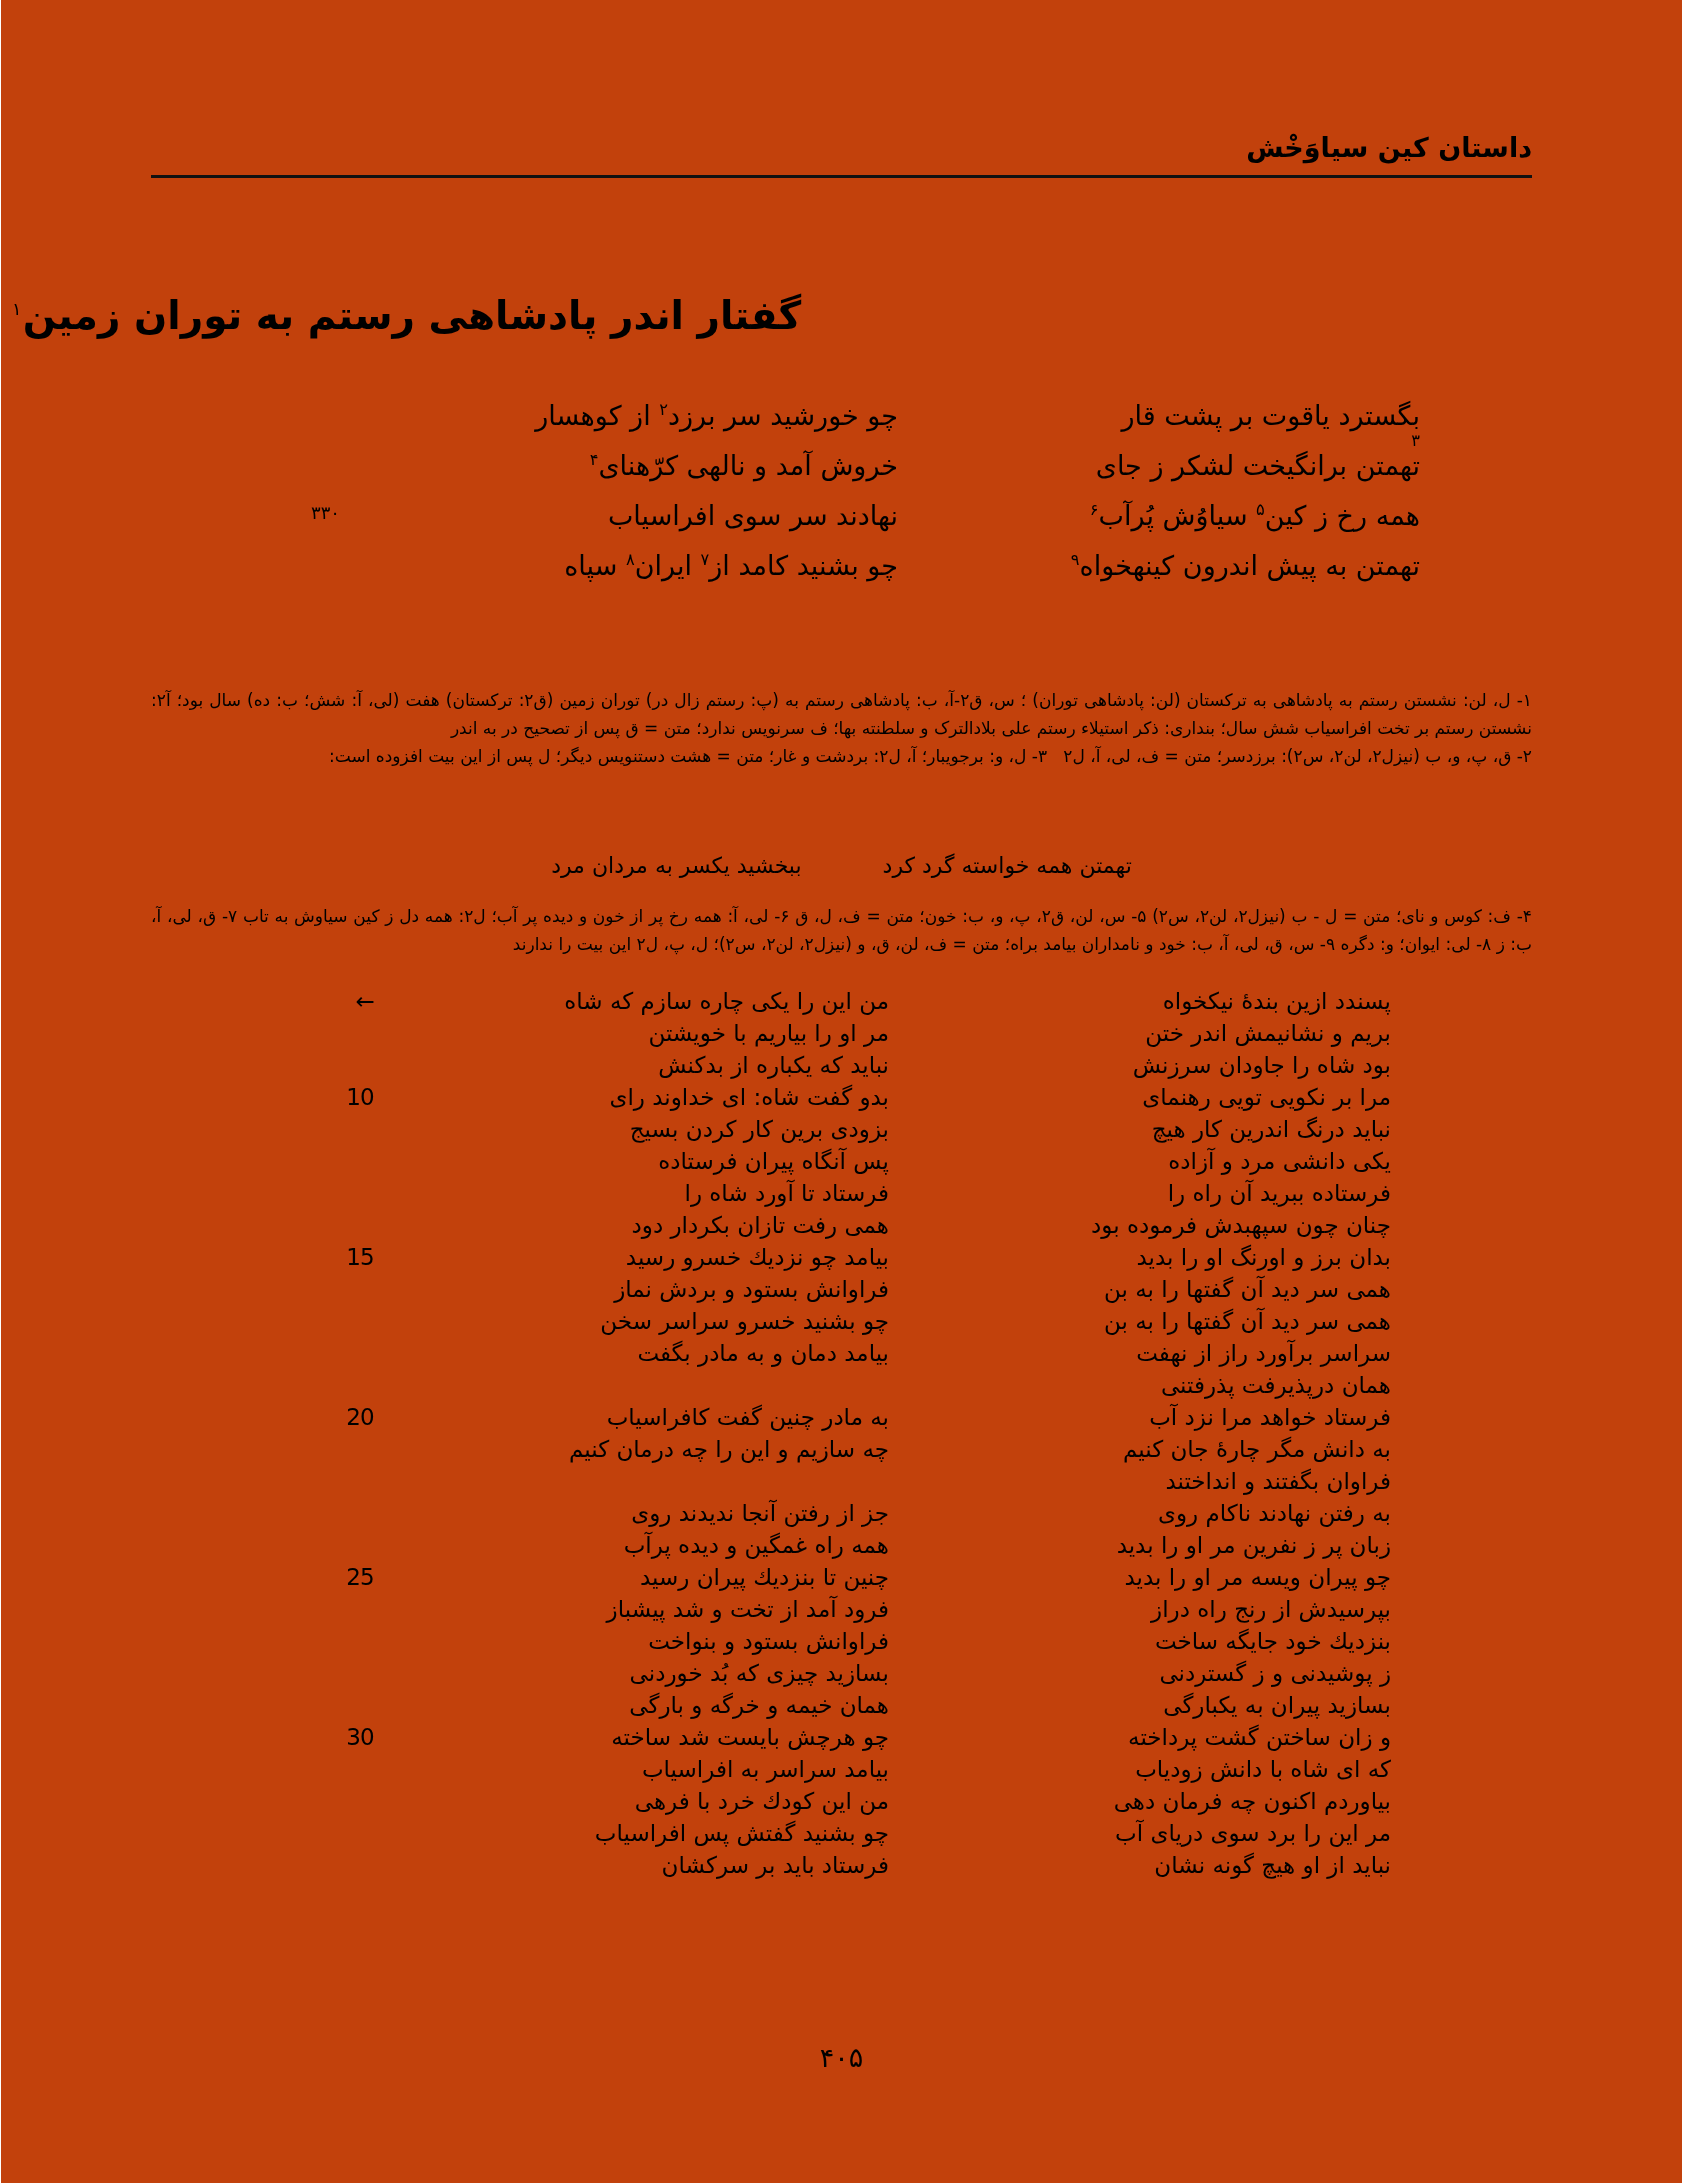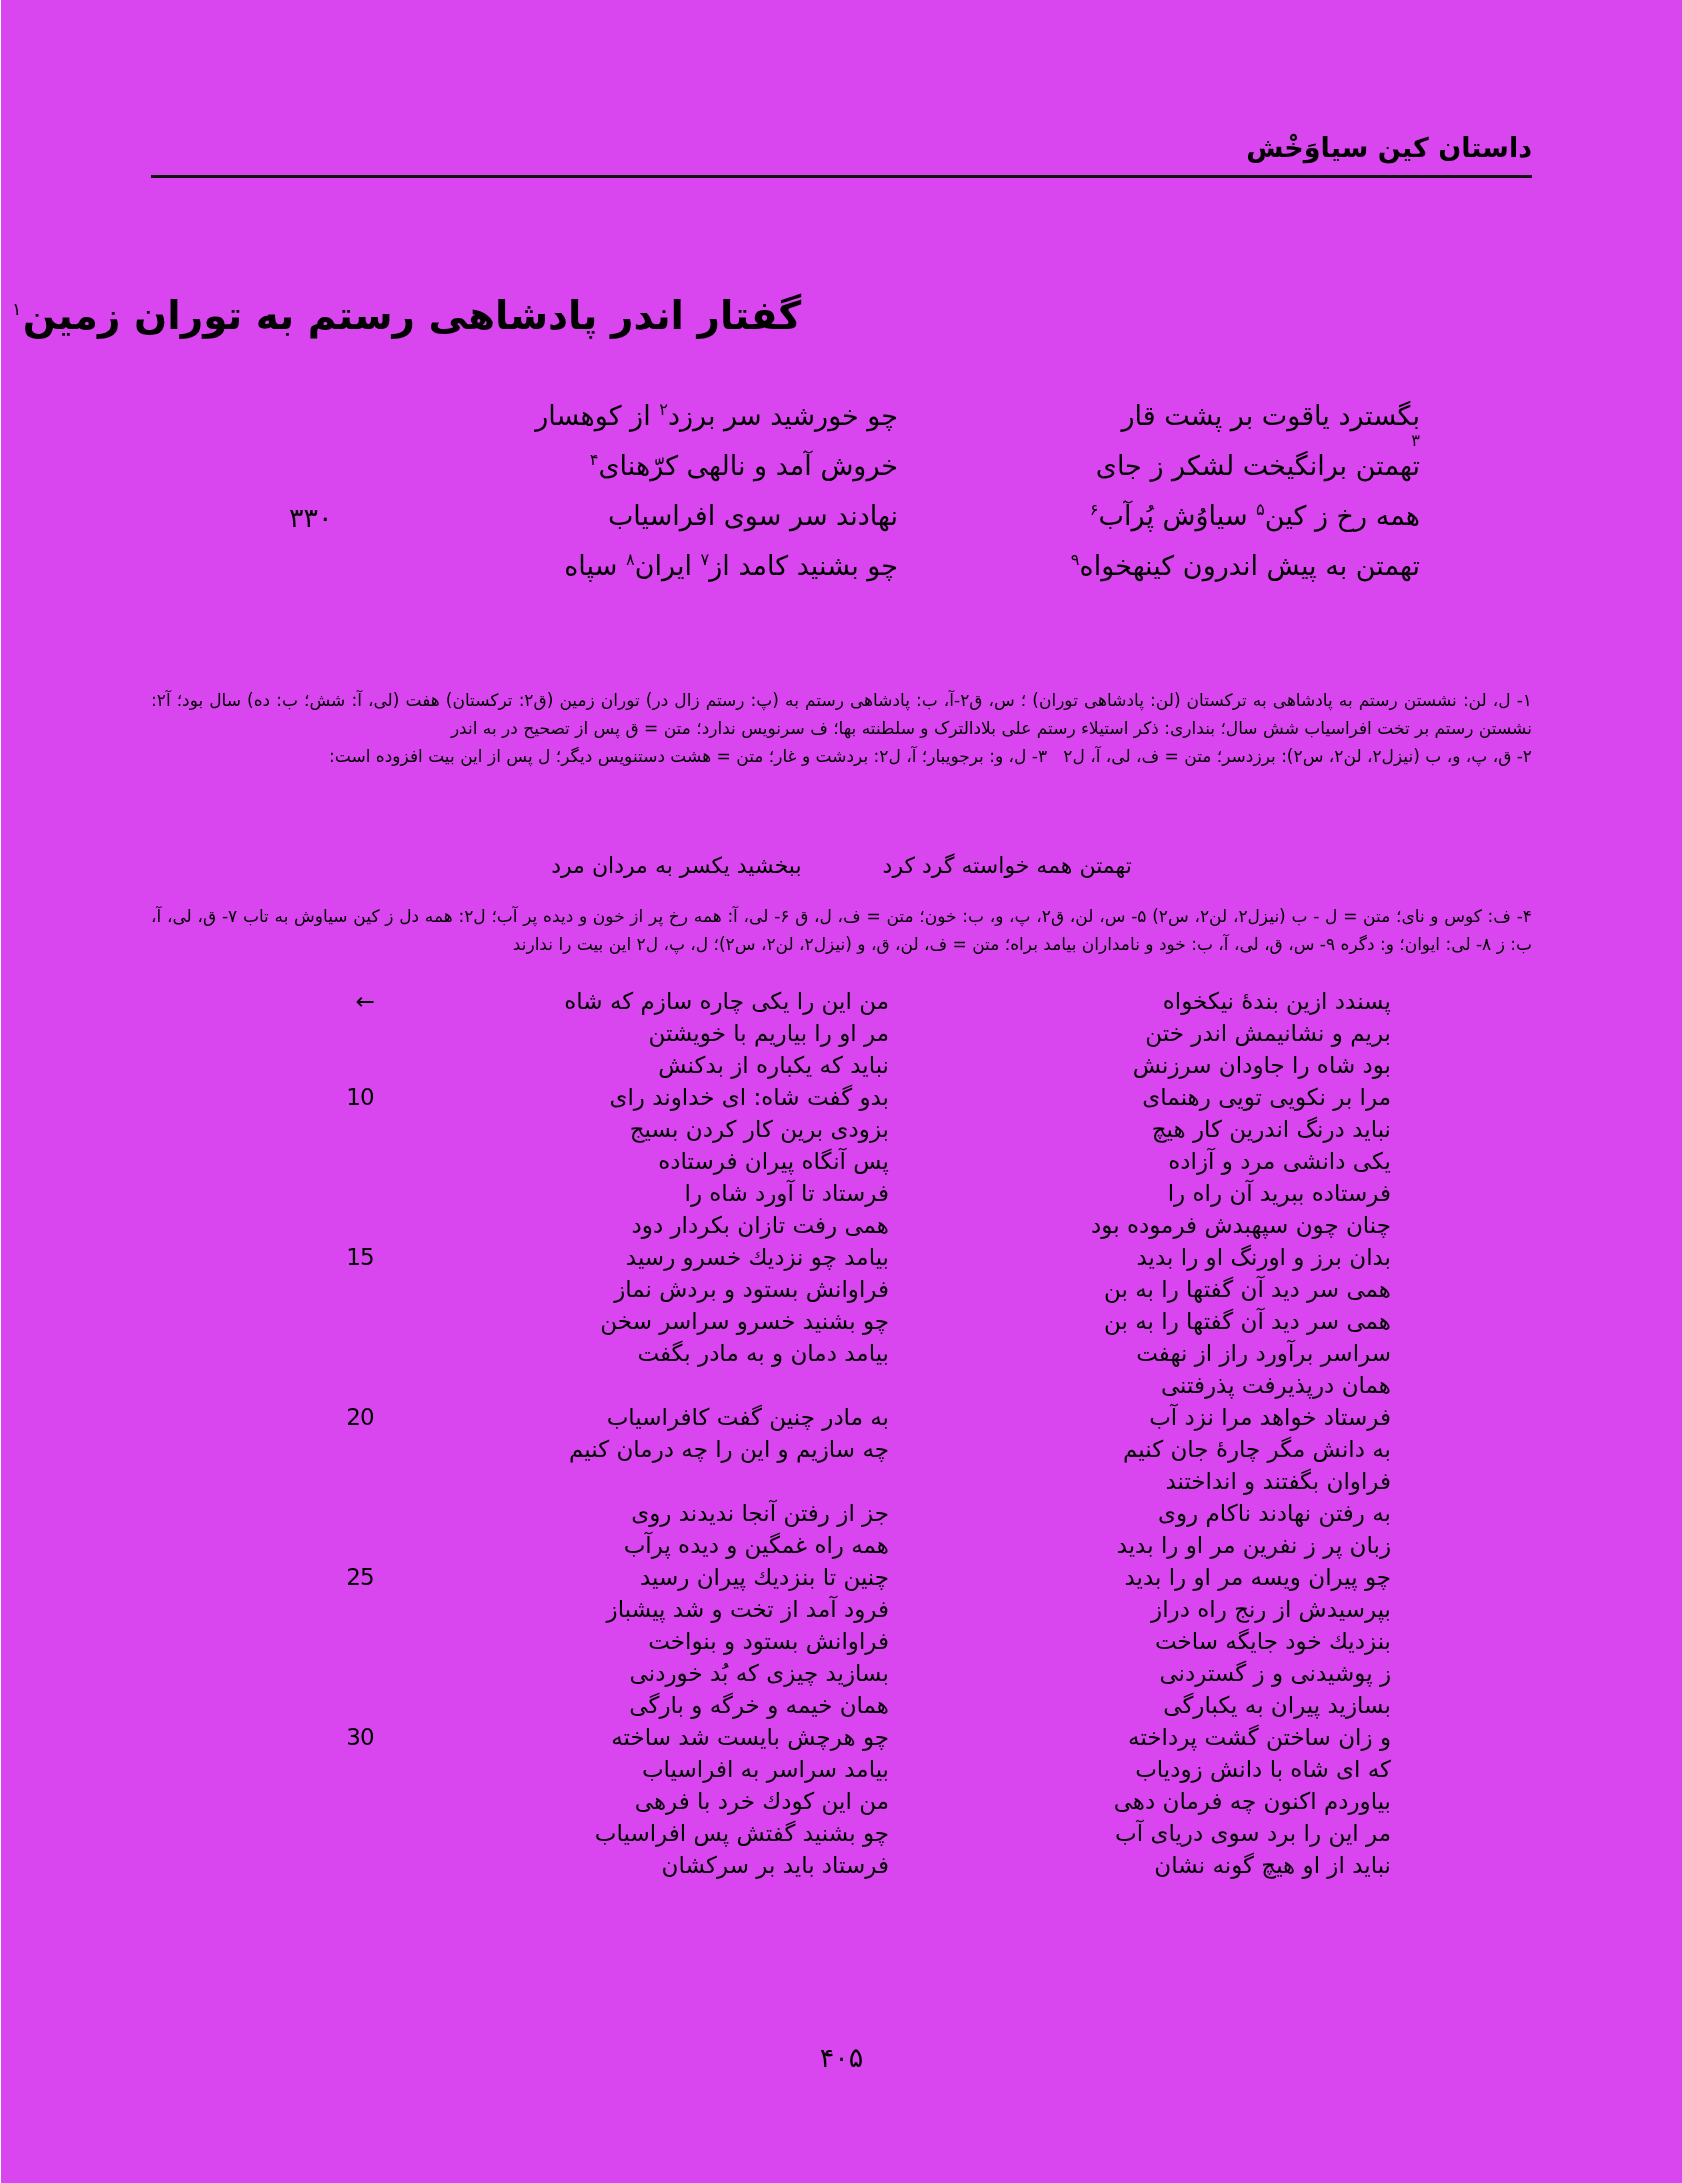--- a/index.html
+++ b/index.html
@@ -12,21 +12,21 @@
     width: 1683px;
     height: 2183px;
     position: relative;
     font-family: "DejaVu Sans", "Liberation Sans", sans-serif;
     color: #000000;
     overflow: hidden;
   }
   .page {
     position: absolute;
     inset: 0;
-    background: #d946ef;
+    background: #c2410c;
   }
 
   
   .running-head {
     position: absolute;
     top: 134px;
     right: 151px;
     left: 151px;
     height: 47px;
   }
@@ -82,22 +82,22 @@
   }
   .couplet {
     display: flex;
     flex-direction: row;
     align-items: flex-start;
     height: 50px;
   }
   .vnum {
     width: 73px;
     flex: 0 0 73px;
-    font-size: 27px;
-    text-align: left;
+    font-size: 18px;
+    text-align: center;
     padding-top: 2.7px;
     letter-spacing: -0.7px;
   }
   .hemistich {
     flex: 0 0 auto;
     font-size: 27px;
     letter-spacing: -0.7px;
     white-space: nowrap;
     padding-top: 1.4px;
   }

